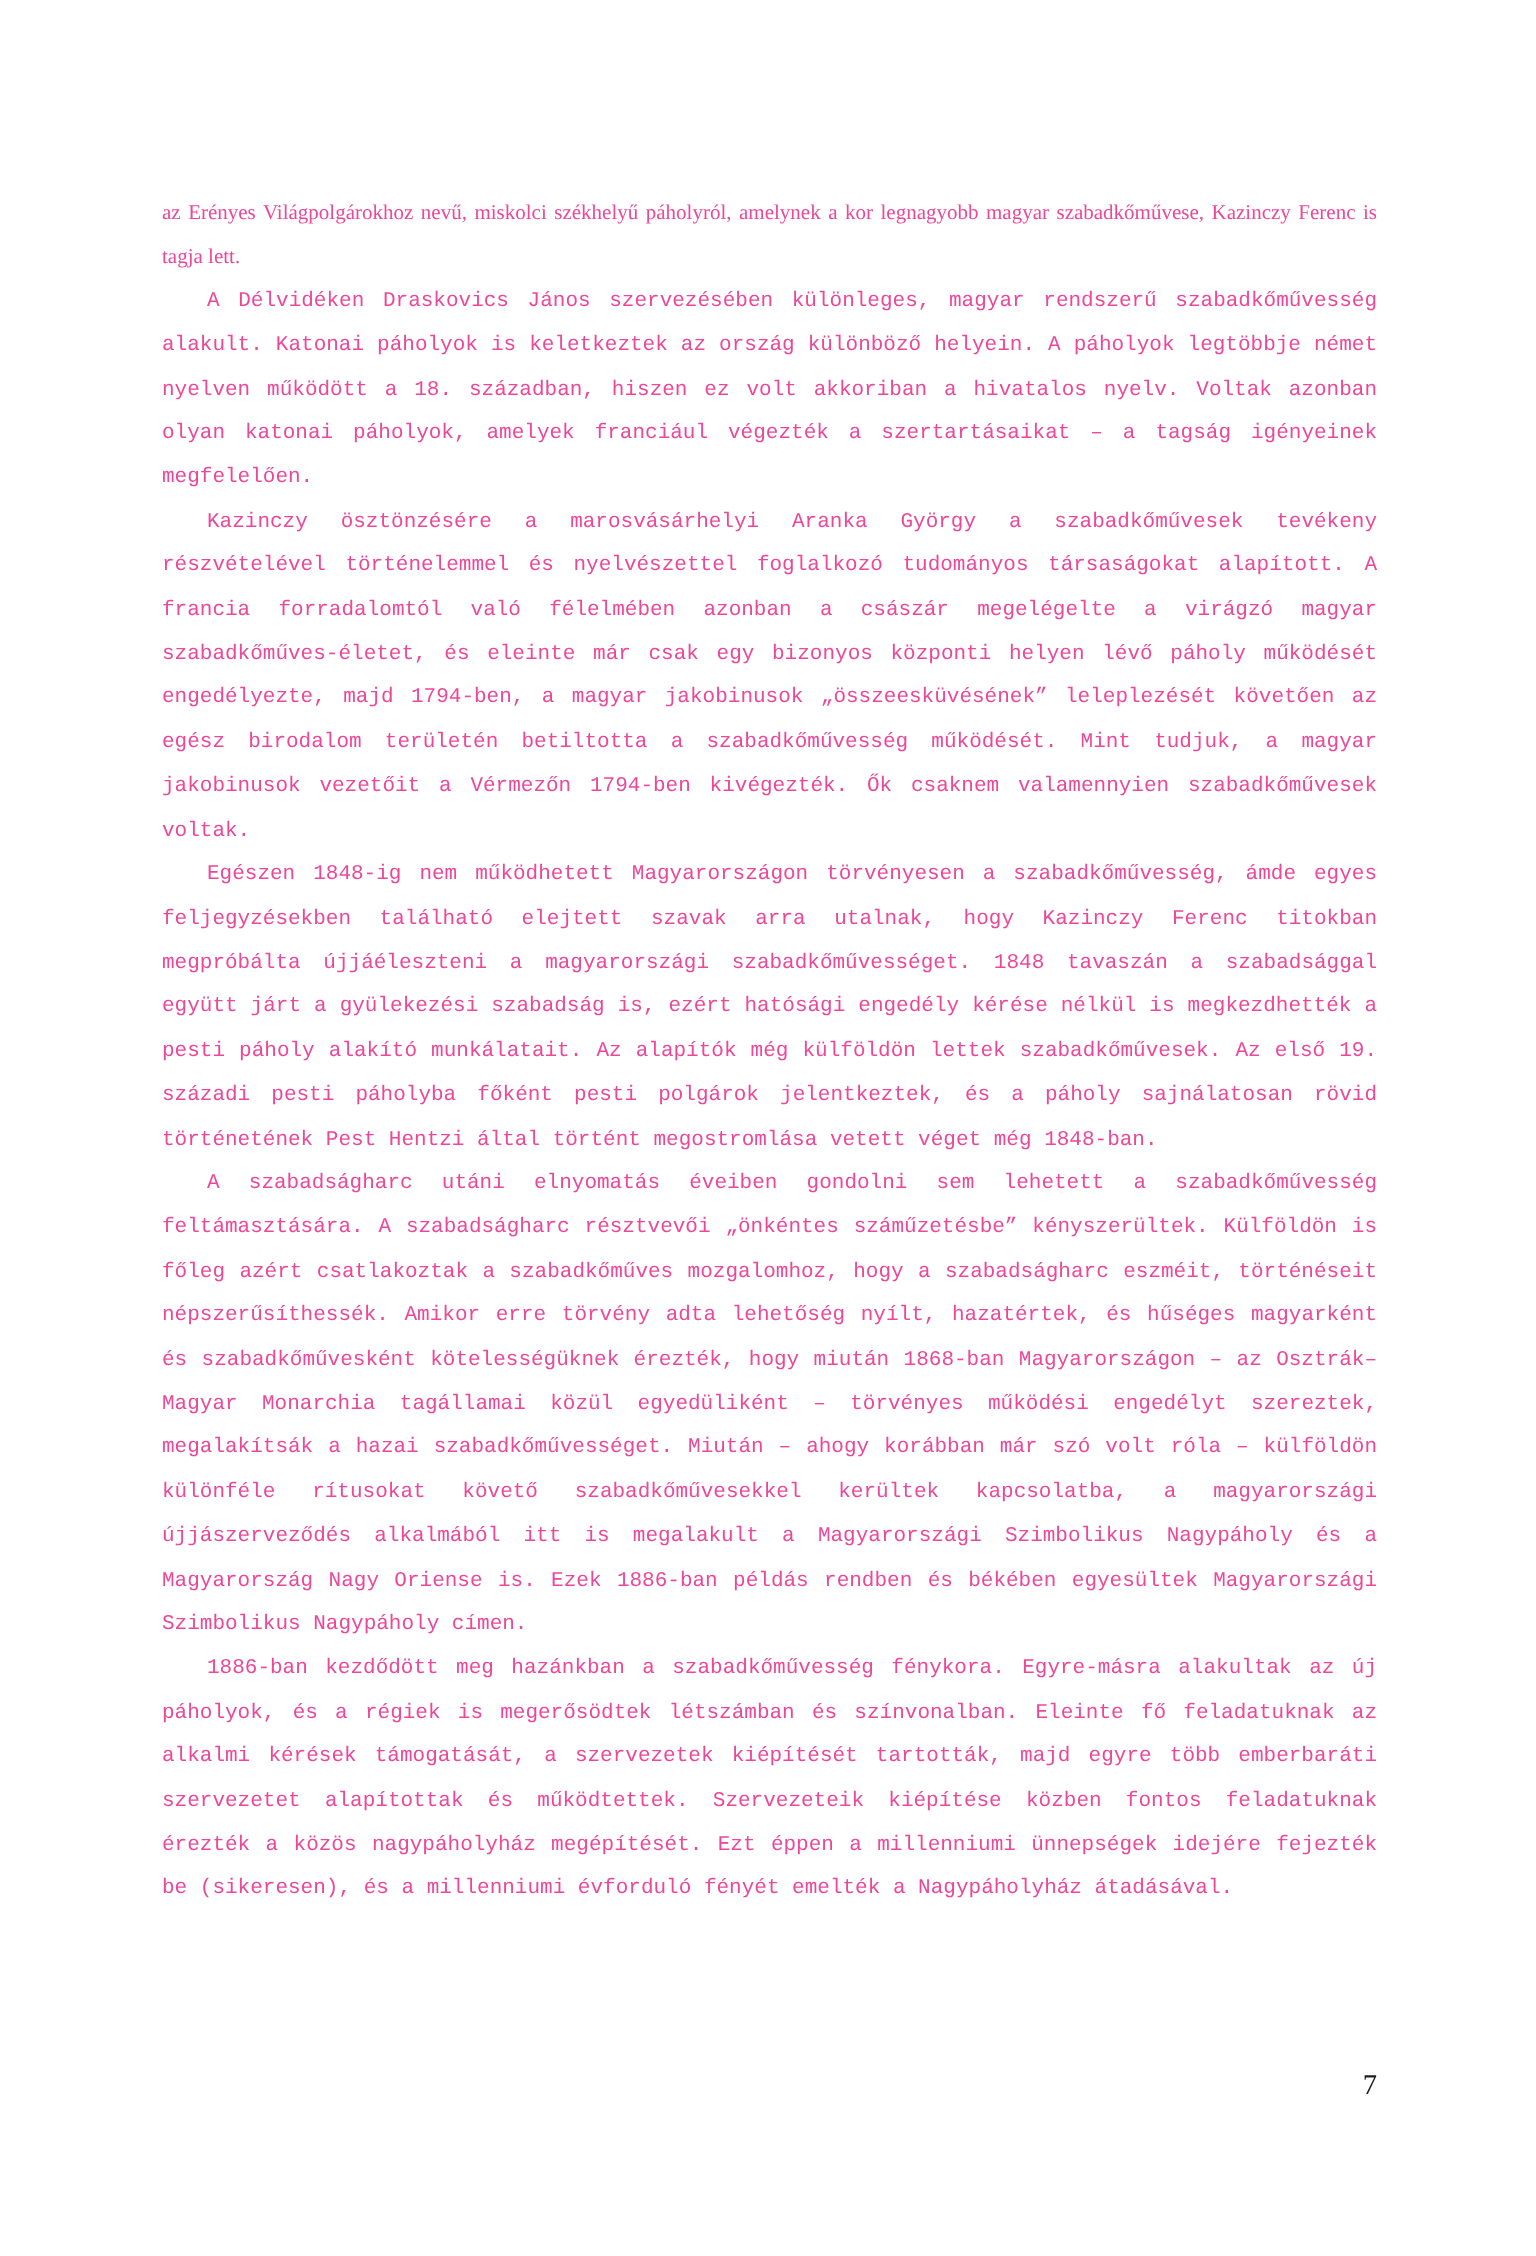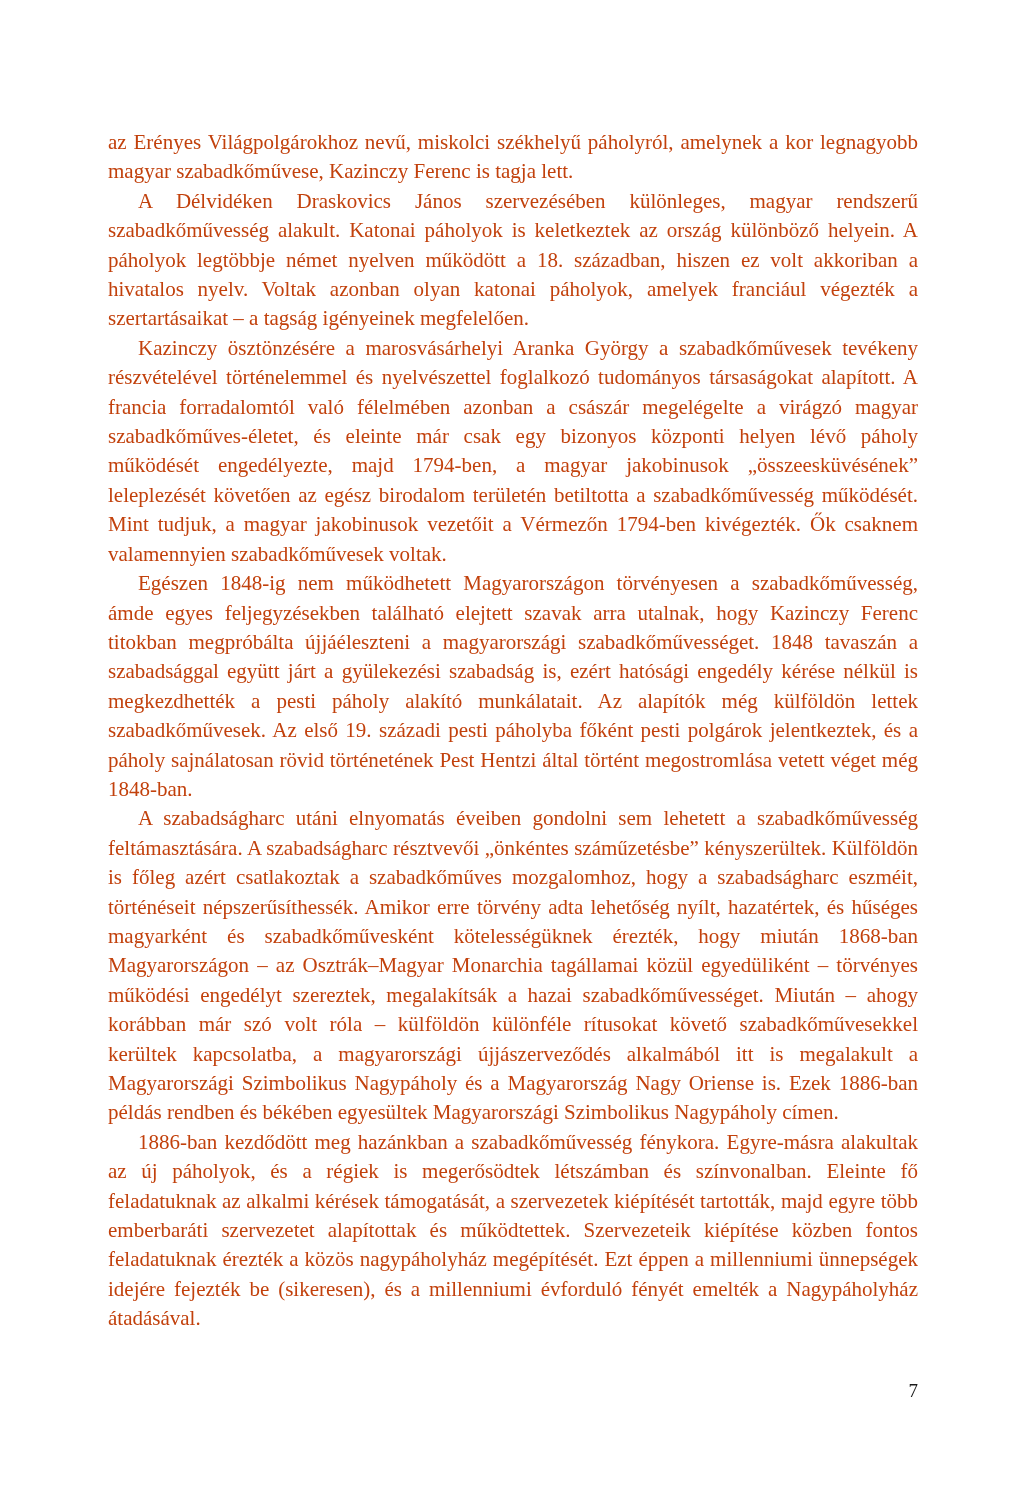--- a/index.html
+++ b/index.html
@@ -15,33 +15,34 @@
     margin: 0 auto;
     overflow: hidden;
     box-sizing: border-box;
   }
   .text-column {
     position: absolute;
     left: 108px;
     top: 128px;
     width: 810px;
     font-family: "Liberation Serif", serif;
-    font-size: 21px;
+    font-size: 14px;
     line-height: 29.4px;
-    color: #c2410c;
+    color: #ec4899;
     text-align: justify;
     text-justify: inter-word;
     hyphens: manual;
   }
   .text-column p {
     margin: 0;
     text-indent: 0;
   }
   .text-column p.indent {
     text-indent: 30px;
+    font-family: Liberation Mono, monospace;
   }
   .page-number {
     position: absolute;
     left: 0;
     right: 106px;
     top: 1380px;
     text-align: right;
     font-family: "Liberation Serif", serif;
     font-size: 19px;
     color: #1a1a1a;

